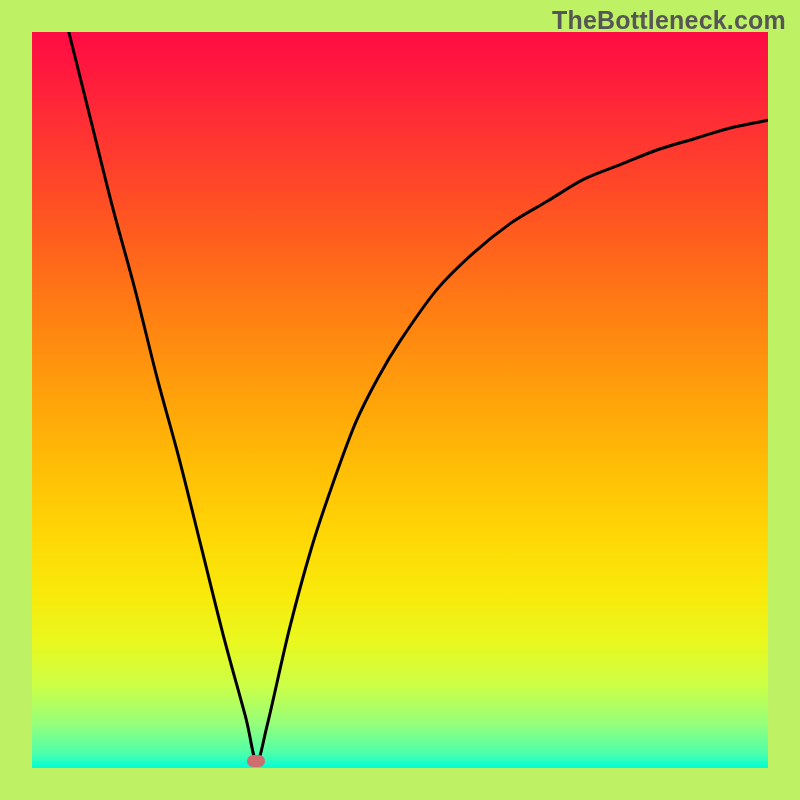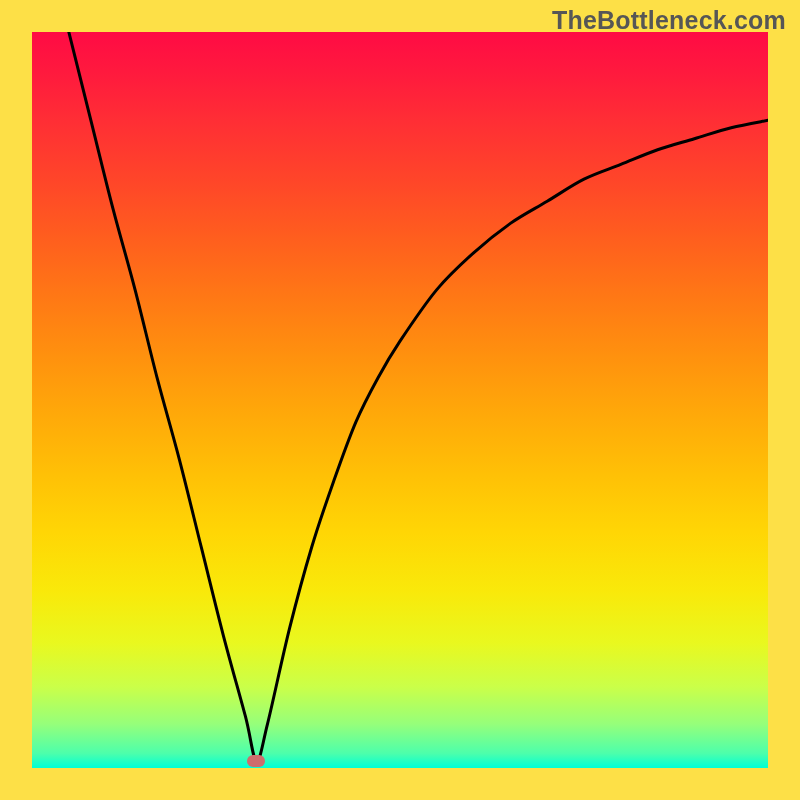--- a/index.html
+++ b/index.html
@@ -1,21 +1,21 @@
 <!DOCTYPE html>
 <html><head>
 <meta charset="utf-8">
 <style>
   * { margin: 0; padding: 0; box-sizing: border-box; }
   html, body { width: 800px; height: 800px; overflow: hidden; background: #000; }
   .frame {
     position: relative;
     width: 800px;
     height: 800px;
-    background: #fde047;
+    background: #bef264;
   }
   .watermark {
     position: absolute;
     top: 6px;
     right: 14px;
     font-family: Arial, Helvetica, sans-serif;
     font-size: 25px;
     font-weight: 600;
     color: #565656;
     letter-spacing: 0.2px;

